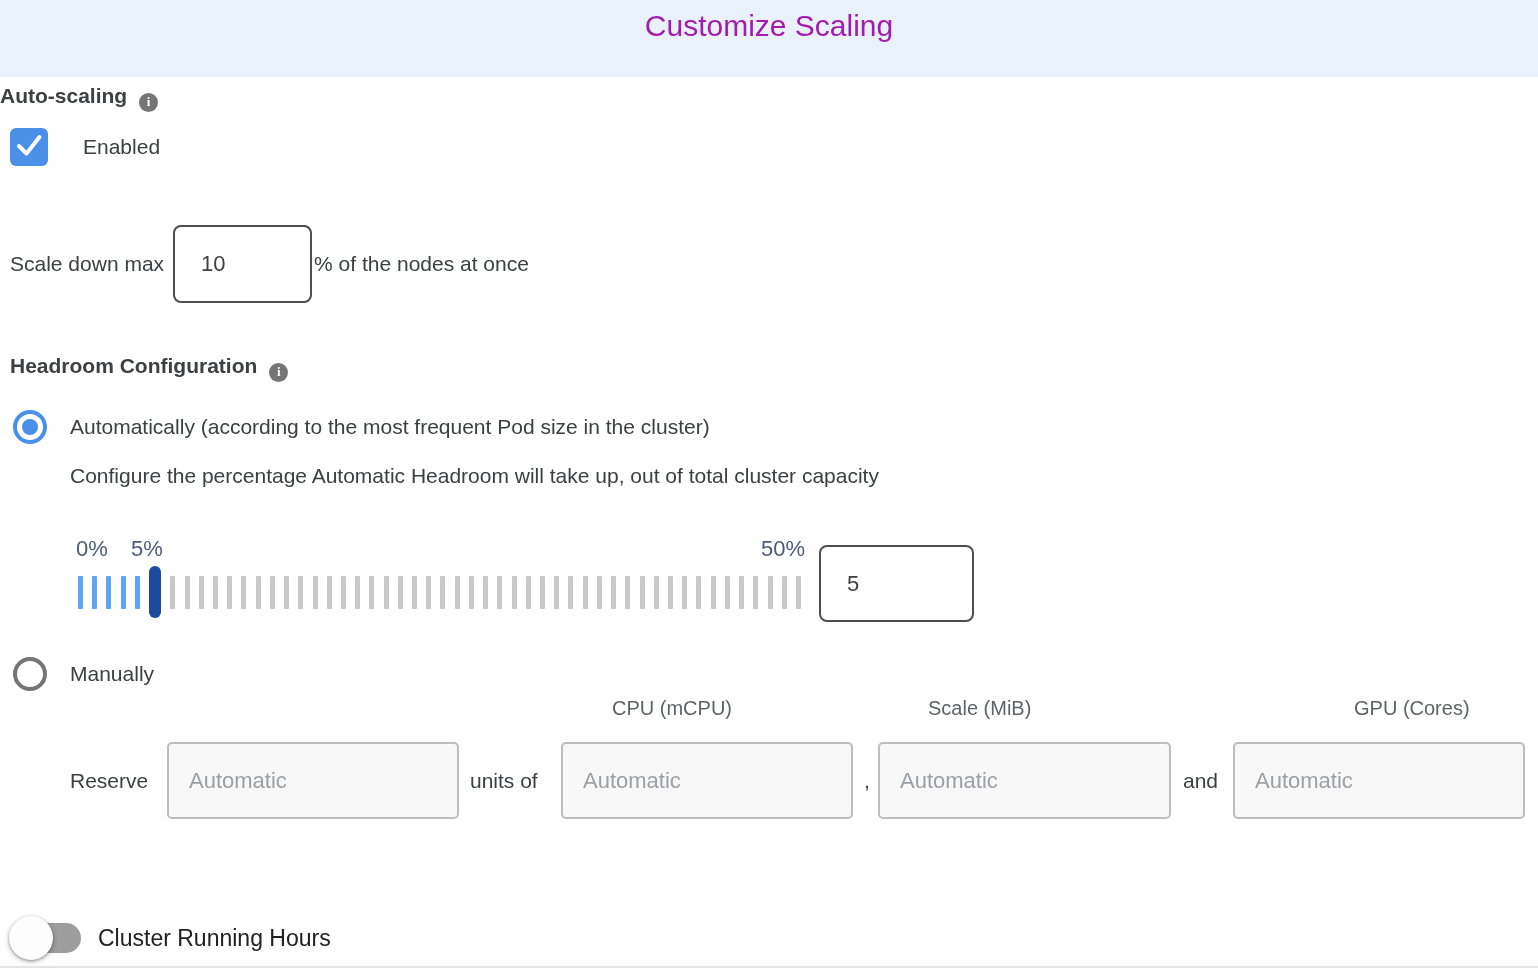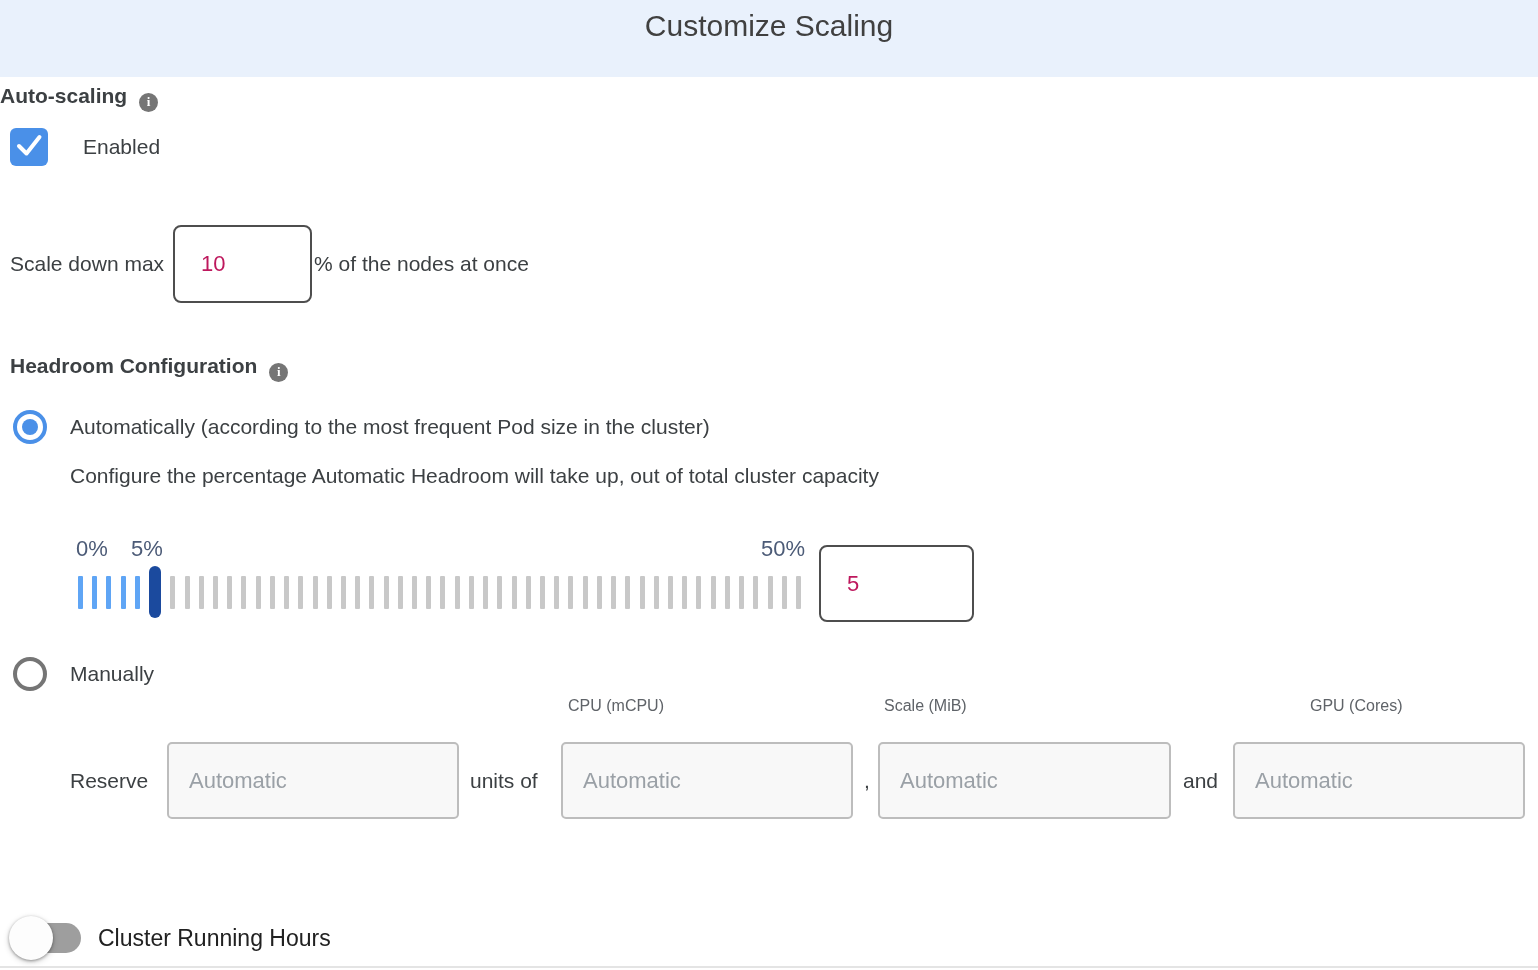--- a/index.html
+++ b/index.html
@@ -10,21 +10,21 @@
     background: #fff; overflow: hidden;
   }
 
   
   .header {
     position: absolute; top: 0; left: 0; width: 100%; height: 77px;
     background: #e9f1fc; text-align: center;
   }
   .header .title {
     display: inline-block; margin-top: 9px;
-    font-size: 30px; color: #404040; font-weight: 400;
+    font-size: 30px; color: #a21caf; font-weight: 400;
   }
 
   
   .lbl-bold { font-size: 21px; font-weight: 700; color: #3c4043; }
   .lbl { font-size: 21px; font-weight: 400; color: #3c4043; }
 
   .info-icon {
     display: inline-flex; align-items: center; justify-content: center;
     width: 19px; height: 19px; border-radius: 50%;
     background: #757575; color: #fff;
@@ -39,21 +39,21 @@
   .checkbox {
     width: 38px; height: 38px; border-radius: 6px; background: #4a90e8;
     display: flex; align-items: center; justify-content: center; cursor: pointer;
   }
   .checkbox-row .lbl { margin-left: 35px; }
 
   
   .scale-down-row { position: absolute; left: 10px; top: 225px; height: 78px; display: flex; align-items: center; }
   .value-input {
     height: 78px; border: 2px solid #4e4e4e; border-radius: 8px;
-    font-size: 22px; color: #be185d; padding-left: 26px; background: #fff;
+    font-size: 22px; color: #404040; padding-left: 26px; background: #fff;
     font-family: "Liberation Sans", sans-serif; outline: none;
   }
   .scale-down-row .value-input { width: 139px; margin-left: 9px; }
   .scale-down-row .suffix { margin-left: 2px; }
 
   
   .headroom-label { position: absolute; left: 10px; top: 354px; }
 
   .radio-row { position: absolute; display: flex; align-items: center; }
   .radio {
@@ -76,21 +76,21 @@
   .slider-ticks {
     position: absolute; left: 78px; top: 566px; width: 723px; height: 52px;
     display: flex; justify-content: space-between; align-items: center;
   }
   .tick { width: 5px; height: 33px; border-radius: 1px; flex: none; cursor: pointer; }
   .tick.handle { width: 12px; height: 52px; border-radius: 6px; }
 
   .headroom-value-input { position: absolute; left: 819px; top: 545px; width: 155px; height: 77px; }
 
   
-  .col-header { position: absolute; top: 697px; font-size: 16px; color: #5f6368; }
+  .col-header { position: absolute; top: 697px; font-size: 20px; color: #5f6368; margin-left: 44px; }
   .reserve-label { position: absolute; left: 70px; top: 742px; line-height: 77px; }
   .joiner { position: absolute; top: 742px; line-height: 77px; }
   .auto-input {
     position: absolute; top: 742px; height: 77px; width: 292px;
     background: #f8f8f8; border: 2px solid #bdbdbd; border-radius: 5px;
     font-size: 22px; color: #5f6368; padding-left: 20px;
     font-family: "Liberation Sans", sans-serif; outline: none;
   }
   .auto-input::placeholder { color: #9aa0a6; opacity: 1; }
 

